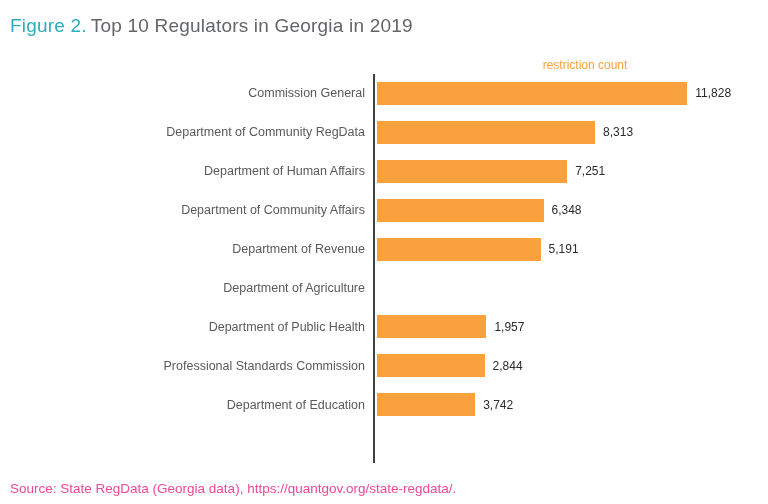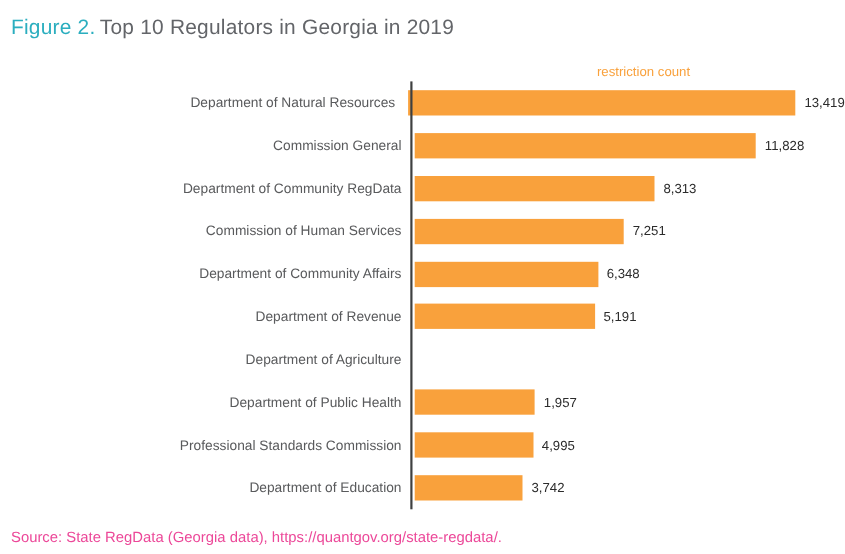--- a/index.html
+++ b/index.html
@@ -96,46 +96,39 @@
 
   <div class="title">
     <span class="fig-label">Figure 2.</span><span class="fig-text">Top 10 Regulators in Georgia in 2019</span>
   </div>
 
   <div class="axis-label">restriction count</div>
 
   <div class="chart">
     <div class="axis-line"></div>
     <div id="rows">
-  <div class="row">
-    <div class="cat">Department of Natural Resources</div>
-    <div class="track">
-      <div class="bar" style="width: 352px; background: rgb(249, 161, 60);"></div>
-      <div class="val">13,419</div>
-    </div>
-  </div>
 
   <div class="row">
     <div class="cat">Commission General</div>
     <div class="track">
       <div class="bar" style="width: 310.3px; background: rgb(249, 161, 60);"></div>
       <div class="val">11,828</div>
     </div>
   </div>
 
   <div class="row">
     <div class="cat">Department of Community RegData</div>
     <div class="track">
       <div class="bar" style="width: 218.1px; background: rgb(249, 161, 60);"></div>
       <div class="val">8,313</div>
     </div>
   </div>
 
   <div class="row">
-    <div class="cat">Commission of Human Services</div>
+    <div class="cat">Department of Human Affairs</div>
     <div class="track">
       <div class="bar" style="width: 190.2px; background: rgb(249, 161, 60);"></div>
       <div class="val">7,251</div>
     </div>
   </div>
 
   <div class="row">
     <div class="cat">Department of Community Affairs</div>
     <div class="track">
       <div class="bar" style="width: 166.5px; background: rgb(249, 161, 60);"></div>
@@ -160,21 +153,21 @@
     <div class="track">
       <div class="bar" style="width: 109.4px; background: rgb(249, 161, 60);"></div>
       <div class="val">1,957</div>
     </div>
   </div>
 
   <div class="row">
     <div class="cat">Professional Standards Commission</div>
     <div class="track">
       <div class="bar" style="width: 107.6px; background: rgb(249, 161, 60);"></div>
-      <div class="val">4,995</div>
+      <div class="val">2,844</div>
     </div>
   </div>
 
   <div class="row">
     <div class="cat">Department of Education</div>
     <div class="track">
       <div class="bar" style="width: 98.2px; background: rgb(249, 161, 60);"></div>
       <div class="val">3,742</div>
     </div>
   </div>

